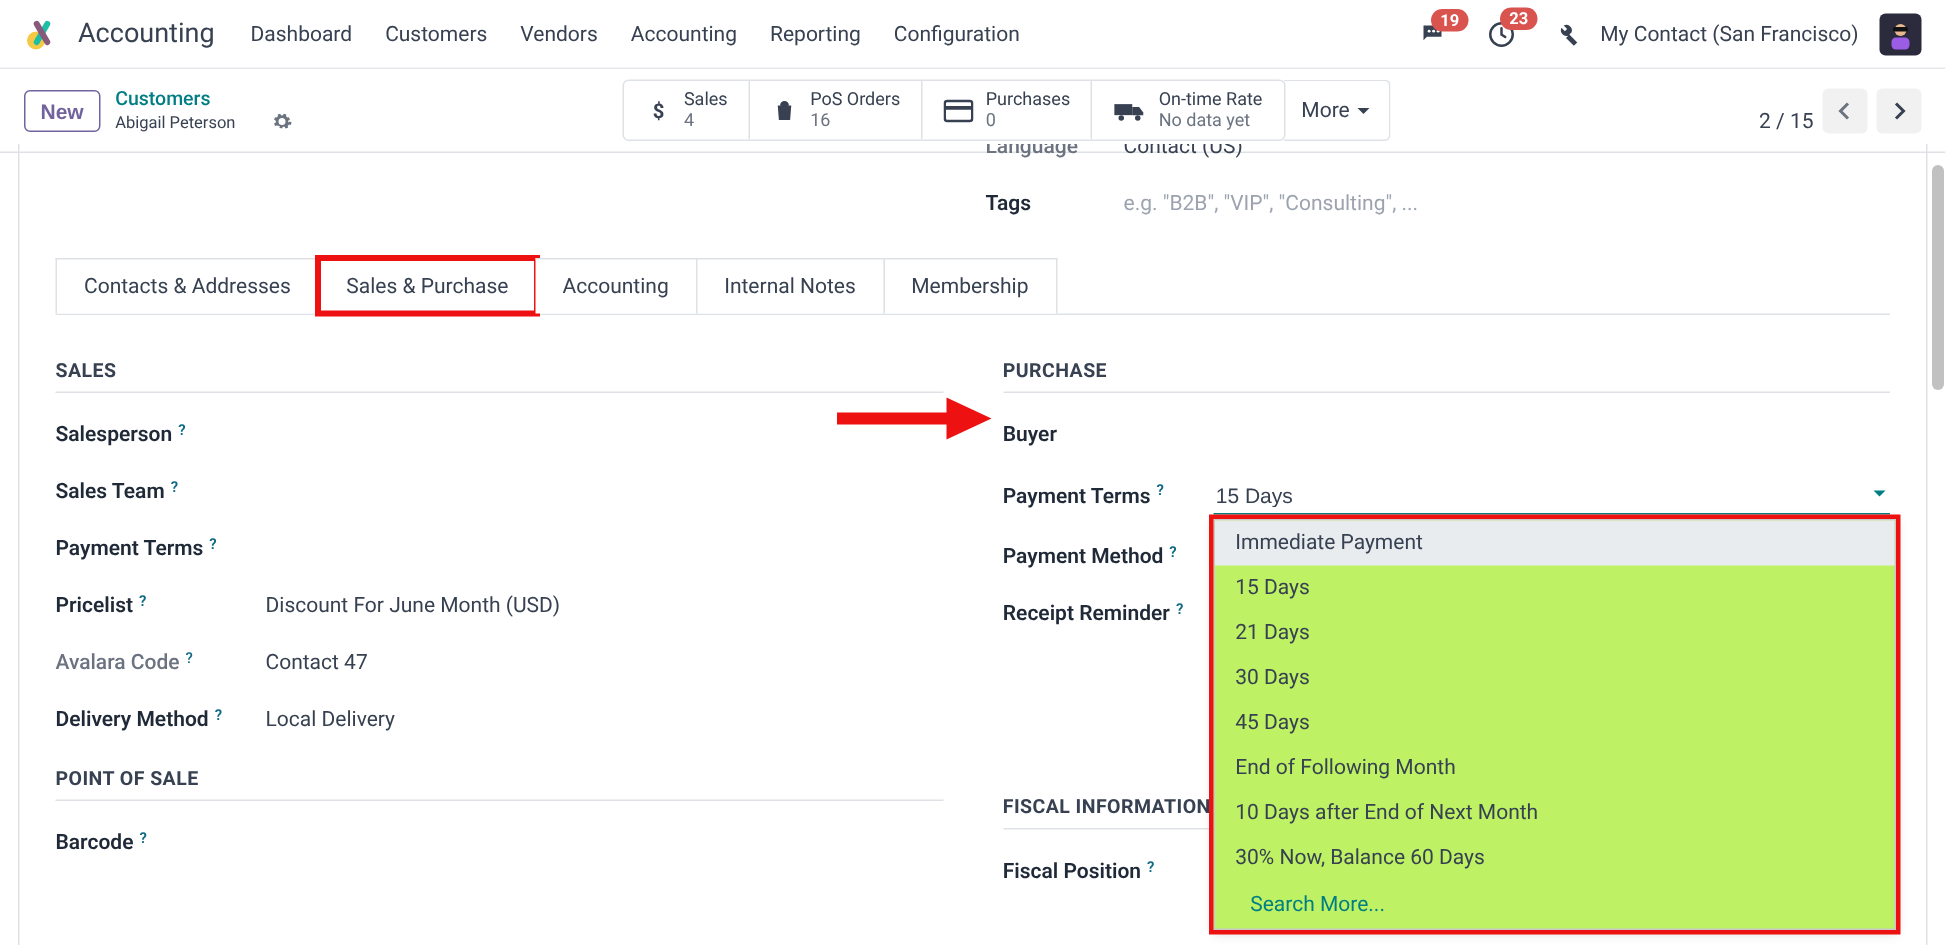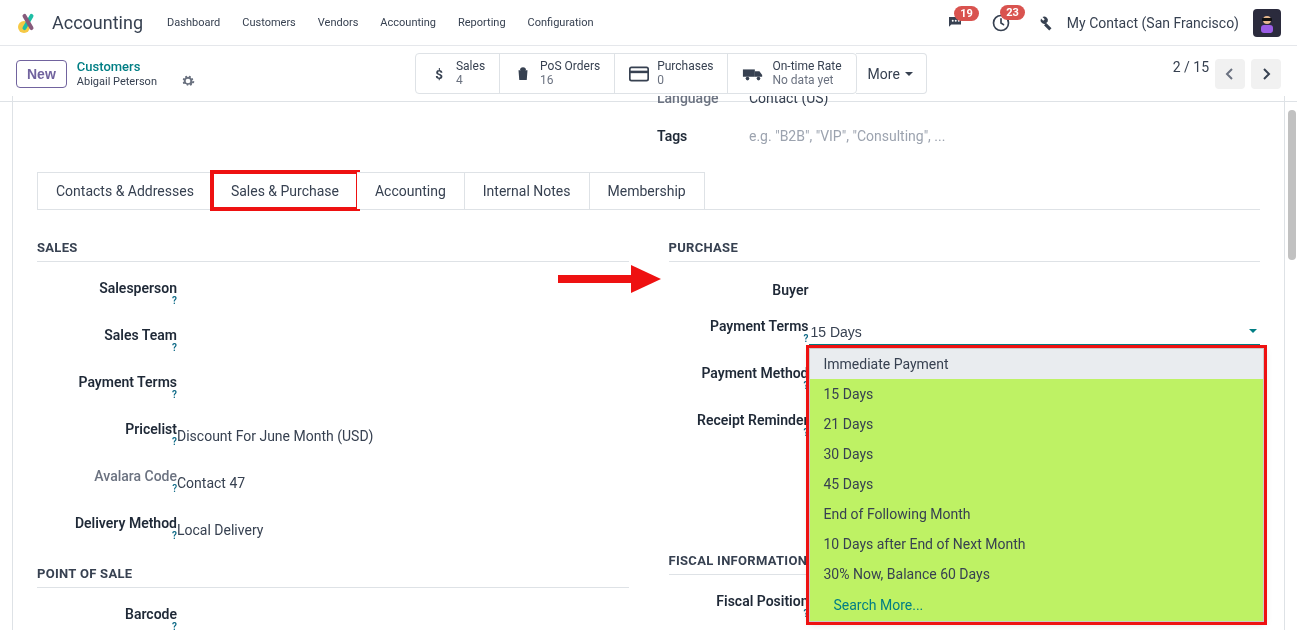--- a/index.html
+++ b/index.html
@@ -3,63 +3,63 @@
 <meta charset="utf-8">
 <style>
   * { box-sizing: border-box; margin: 0; padding: 0; }
   body { font-family: -apple-system, BlinkMacSystemFont, "Segoe UI", Roboto, "Helvetica Neue", Arial, sans-serif; font-size: 14px; color: #374151; background: #fff; width: 1297px; }
   
   
   .topbar { display: flex; align-items: center; height: 46px; padding: 0 16px; border-bottom: 1px solid #e5e7eb; }
   .logo { width: 24px; height: 24px; margin-right: 12px; }
   .app-name { font-size: 18px; color: #374151; margin-right: 24px; }
   .nav-menu { display: flex; gap: 22px; }
-  .nav-item { color: #374151; cursor: pointer; font-size: 11px; }
+  .nav-item { color: #374151; cursor: pointer; font-size: 14px; }
   .topbar-right { margin-left: auto; display: flex; align-items: center; gap: 14px; }
   .badge-group { position: relative; display: inline-flex; align-items: center; }
   .badge { position: absolute; top: -8px; right: -14px; background: #d9534f; color: #fff; font-size: 11px; font-weight: 700; border-radius: 10px; padding: 1px 6px; }
   .tools-icon { width: 18px; height: 18px; }
   .company-name { font-size: 14px; color: #374151; }
   .avatar { width: 28px; height: 28px; border-radius: 4px; background: #2b2b3d; display:flex; align-items:center; justify-content:center; }
   
   
   .control-panel { display: flex; align-items: center; height: 56px; padding: 0 16px; border-bottom: 1px solid #dee2e6; }
   .new-btn { border: 1px solid #71639e; color: #71639e; background: #fff; font-weight: 600; padding: 5px 10px; border-radius: 4px; margin-right: 10px; cursor:pointer; font-size:14px; }
   .breadcrumb { display: flex; flex-direction: column; line-height: 1.2; }
   .breadcrumb-top { color: #017e84; font-size: 13px; font-weight:500; }
   .breadcrumb-bottom { display: flex; align-items: center; gap: 24px; font-size: 11px; color:#374151; }
   .statboxes { display: flex; margin-left: auto; margin-right: auto; border: 1px solid #dee2e6; border-radius: 4px; overflow: hidden; }
   .statbox { display: flex; align-items: center; gap: 8px; padding: 6px 14px; border-right: 1px solid #dee2e6; cursor:pointer; }
   .statbox:last-child { border-right: none; }
   .statbox .sb-texts { display:flex; flex-direction:column; line-height:1.15; }
   .statbox .sb-label { font-size: 12px; color: #374151; }
   .statbox .sb-value { font-size: 12px; color: #6b7280; }
   .more-btn { padding: 6px 12px; cursor:pointer; display:flex; align-items:center; gap:4px; border:1px solid #dee2e6; border-left:none; border-radius: 0 4px 4px 0; margin-left:-1px;}
-  .pager { margin-left: auto; display: flex; align-items: flex-start; gap: 6px; }
+  .pager { margin-left: auto; display: flex; align-items: flex-end; gap: 6px; }
   .pager-text { font-size: 14px; color:#374151; }
   .pager-btn { width: 30px; height: 30px; background: #f1f1f1; border-radius: 4px; display:flex; align-items:center; justify-content:center; cursor:pointer; }
   
   
   .form-sheet { padding: 0 24px 24px 24px; margin: 0 12px; border-left:1px solid #dee2e6; border-right:1px solid #dee2e6; position:relative; }
   .upper-right { margin-left: 620px; width: 600px; }
   .field-row { display:flex; align-items:center; margin-bottom: 8px; }
   .field-label { font-size: 14px; font-weight: 600; color:#1f2937; }
   .field-value-muted { color:#9ca3af; font-size:14px; }
   
   
   .tabs { display:flex; margin-top: 28px; border-bottom: 1px solid #dee2e6; }
   .tab { padding: 10px 18px; border: 1px solid #dee2e6; border-bottom: none; margin-right: -1px; background:#fff; cursor:pointer; font-size:14px; color:#374151; }
   .tab.active-highlight { outline: 4px solid #e11; outline-offset: -2px; }
   
   
   .form-cols { display:flex; gap: 40px; margin-top: 30px; }
   .col { flex: 1; }
   .section-title { font-size: 13px; font-weight: 700; color:#374151; border-bottom: 1px solid #dee2e6; padding-bottom: 6px; margin-bottom: 18px; letter-spacing: .3px; }
   .frow { display:flex; align-items:center; margin-bottom: 18px; min-height: 20px; }
-  .flabel { width: 140px; font-weight: 600; font-size: 14px; color:#1f2937; display:flex; align-items:flex-end; gap:2px;flex-direction:column; }
+  .flabel { width: 140px; font-weight: 600; font-size: 14px; color:#1f2937; display:flex; align-items:center; gap:2px; }
   .flabel.muted { color:#6b7280; font-weight:500; }
   .help { color:#0d6986; font-size: 10px; position:relative; top:-3px; margin-left:2px; }
   .fvalue { flex:1; font-size:14px; color:#374151; }
   
   
   .dropdown-field { flex:1; position: relative; }
   .dropdown-input { width: 100%; border: none; border-bottom: 1px solid #017e84; padding: 4px 20px 4px 2px; font-size:14px; color:#374151; background:transparent; outline:none; }
   .dropdown-caret { position:absolute; right:2px; top:6px; }
   .dropdown-menu { position:absolute; top: 28px; left: 0; right: -4px; background:#bef264; border: 1px solid #c9c9c9; box-shadow: 0 2px 8px rgba(0,0,0,.15); z-index: 50; outline: 3px solid #e11; }
   .dropdown-item { padding: 7px 14px; font-size:14px; color:#374151; cursor:pointer; }

